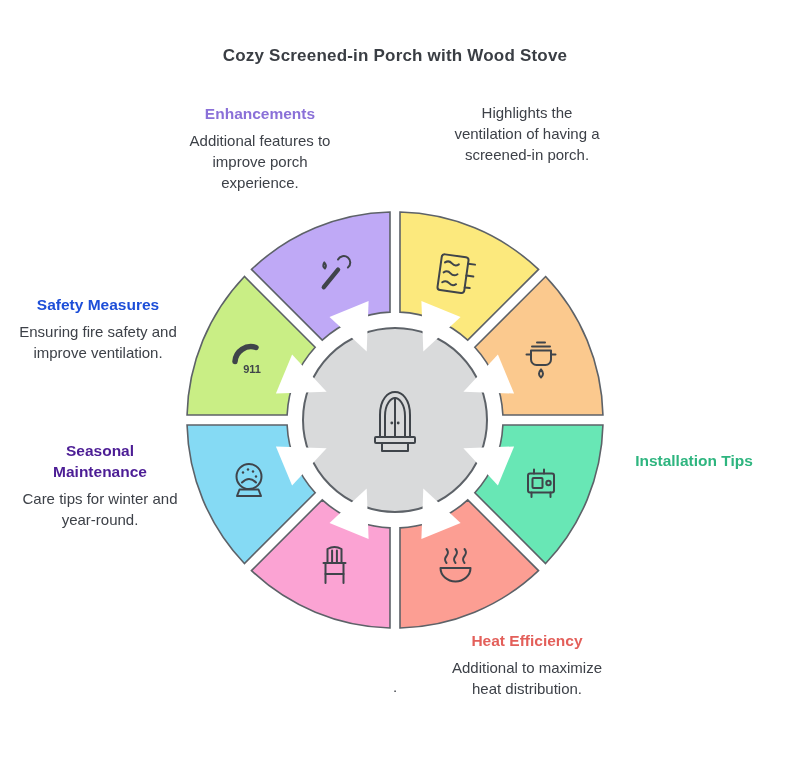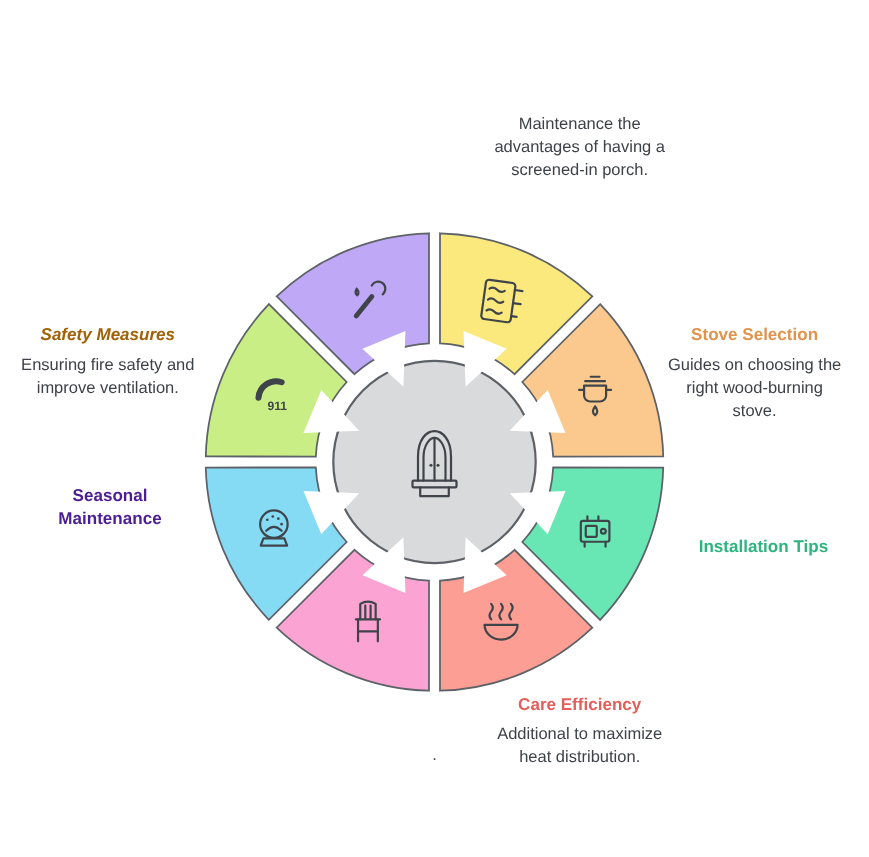--- a/index.html
+++ b/index.html
@@ -42,20 +42,21 @@
   .footnote{
     position:absolute;left:390px;top:678px;width:10px;
     text-align:center;font-size:15px;color:#3d4148;
   }
 </style>
 </head>
 <body>
 
 <div class="page">
 
+  <h1 class="title">Cozy Screened-in Porch with Wood Stove</h1>
 
   <div class="diagram">
     <svg width="440" height="440" viewBox="0 0 440 440">
 
       <path class="seg" d="M 225.01 12.06 A 208 208 0 0 1 363.52 69.44 L 292.73 140.16 A 108 108 0 0 0 224.99 112.12 Z" fill="#fce97d"></path>
       <path class="seg" d="M 370.60 76.53 A 208 208 0 0 1 427.94 214.99 L 327.88 215.01 A 108 108 0 0 0 299.83 147.26 Z" fill="#fbc98e"></path>
       <path class="seg" d="M 427.94 225.01 A 208 208 0 0 1 370.56 363.52 L 299.84 292.73 A 108 108 0 0 0 327.88 224.99 Z" fill="#68e7b5"></path>
       <path class="seg" d="M 363.48 370.60 A 208 208 0 0 1 225.01 427.94 L 224.99 327.88 A 108 108 0 0 0 292.74 299.83 Z" fill="#fc9e93"></path>
       <path class="seg" d="M 214.99 427.94 A 208 208 0 0 1 76.48 370.56 L 147.27 299.84 A 108 108 0 0 0 215.01 327.88 Z" fill="#fba3d3"></path>
       <path class="seg" d="M 69.40 363.48 A 208 208 0 0 1 12.06 225.01 L 112.12 224.99 A 108 108 0 0 0 140.17 292.74 Z" fill="#85daf4"></path>
@@ -139,45 +140,46 @@
         <path d="M0,-22 V17"></path>
         <circle class="fill" cx="-3.2" cy="3" r="1.4"></circle>
         <circle class="fill" cx="3.2" cy="3" r="1.4"></circle>
         <rect x="-20" y="17" width="40" height="6" rx="1"></rect>
         <path d="M-13,23 v8 h26 v-8"></path>
       </g>
     </svg>
   </div>
 
   <div class="label-block" style="left:447px;top:102px;width:160px;">
-    <p>Maintenance the advantages of having a screened-in porch.</p>
+    <p>Highlights the ventilation of having a screened-in porch.</p>
   </div>
 
-  <div class="label-block" style="left:607px;top:294px;width:158px;">
-    <h2 style="color: rgb(224, 148, 78);">Stove Selection</h2>
-    <p>Guides on choosing the right wood-burning stove.</p>
-  </div>
 
-  <div class="label-block" style="left:610px;top:487px;width:168px;">
+  <div class="label-block" style="left:610px;top:450px;width:168px;">
     <h2 style="color: rgb(46, 181, 127);">Installation Tips</h2>
   </div>
 
   <div class="label-block" style="left:442px;top:630px;width:170px;">
-    <h2 style="color: rgb(227, 95, 90);">Care Efficiency</h2>
+    <h2 style="color: rgb(227, 95, 90);">Heat Efficiency</h2>
     <p>Additional to maximize heat distribution.</p>
   </div>
 
   <div class="label-block" style="left:183px;top:621px;width:148px;">
   </div>
 
   <div class="label-block" style="left:22px;top:440px;width:156px;">
     <h2 style="color: #4c1d95;">Seasonal Maintenance</h2>
+    <p>Care tips for winter and year-round.</p>
   </div>
 
   <div class="label-block" style="left:17px;top:294px;width:162px;">
-    <h2 style="color: #a16207; font-style: italic;">Safety Measures</h2>
+    <h2 style="color: #1d4ed8;">Safety Measures</h2>
     <p>Ensuring fire safety and improve ventilation.</p>
   </div>
 
+  <div class="label-block" style="left:185px;top:103px;width:150px;">
+    <h2 style="color: rgb(138, 112, 216);">Enhancements</h2>
+    <p>Additional features to improve porch experience.</p>
+  </div>
 
   <div class="footnote">.</div>
 
 </div>
 
 </body></html>

